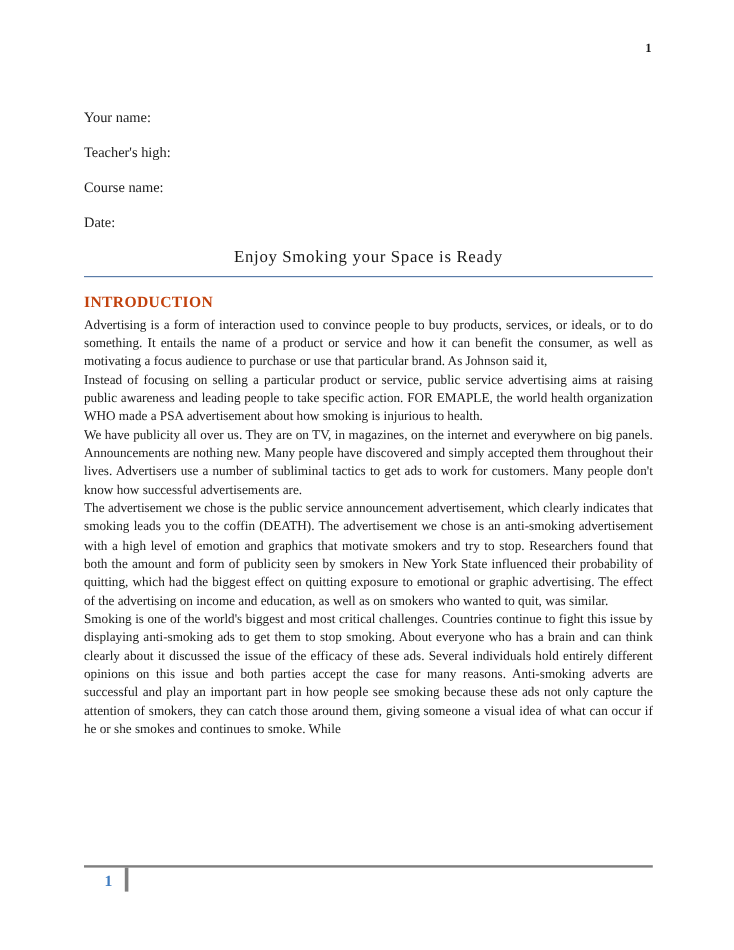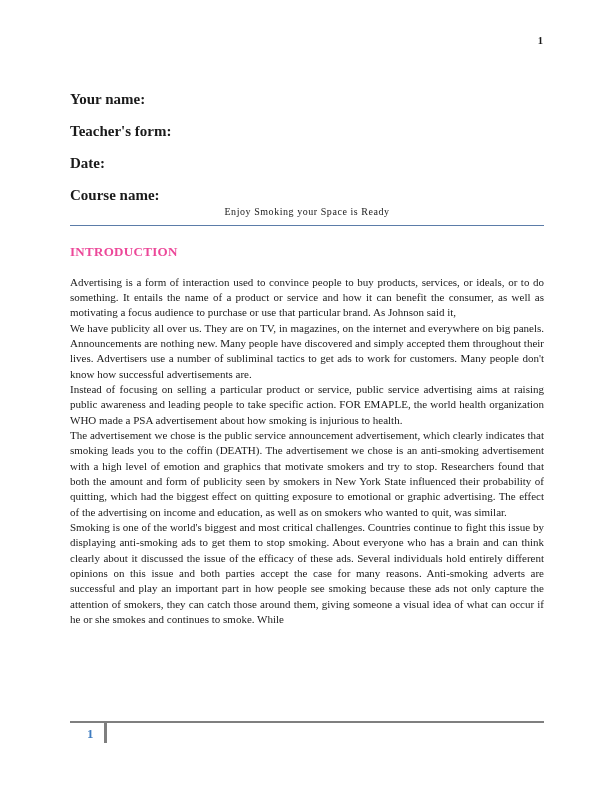--- a/index.html
+++ b/index.html
@@ -43,37 +43,36 @@
   }
 
   
   .ident-block {
     position: absolute;
     left: 70px;
     top: 92px;
     width: 474px;
   }
   .ident-line {
-    font-size: 15px;
+    font-size: 12px;
     line-height: 1;
     margin-bottom: 17px;
     color: #1a1a1a;
     white-space: nowrap;
-    font-weight: bold;
   }
 
   
   .title-zone {
     position: absolute;
     left: 70px;
     top: 206px;
     width: 474px;
   }
   .doc-title {
-    font-size: 10px;
+    font-size: 14px;
     text-align: center;
     color: #1a1a1a;
     letter-spacing: 0.55px;
     line-height: 1.25;
     padding-bottom: 6px;
   }
   .title-rule {
     height: 1.5px;
     background: #5b7ca8;
     width: 100%;
@@ -82,24 +81,24 @@
   
   .body-zone {
     position: absolute;
     left: 70px;
     top: 243px;
     width: 474px;
   }
   .section-heading {
     font-size: 13px;
     font-weight: bold;
-    color: #ec4899;
+    color: #c2410c;
     letter-spacing: 0.3px;
     line-height: 1.35;
-    margin: 0 0 14px 0;
+    margin: 0 0 3px 0;
   }
   p.body-par {
     font-size: 11px;
     line-height: 15.35px;
     text-align: justify;
     margin: 0;
     color: #1a1a1a;
     text-justify: inter-word;
   }
   p.body-par.tight {
@@ -151,40 +150,40 @@
 <body>
 
 <div class="page">
 
   <div class="header-zone">
     <span class="header-pageno">1</span>
   </div>
 
   <div class="ident-block">
     <div class="ident-line">Your name:</div>
-    <div class="ident-line">Teacher's form:</div>
+    <div class="ident-line">Teacher's high:</div>
+    <div class="ident-line">Course name:</div>
     <div class="ident-line">Date:</div>
-    <div class="ident-line">Course name:</div>
   </div>
 
   <div class="title-zone">
     <div class="doc-title">Enjoy Smoking your Space is Ready</div>
     <div class="title-rule"></div>
   </div>
 
   <div class="body-zone">
 
     <div class="section-heading">INTRODUCTION</div>
 
     <p class="body-par">Advertising is a form of interaction used to convince people to buy products, services, or ideals, or to do something. It entails the name of a product or service and how it can benefit the consumer, as well as motivating a focus audience to purchase or use that particular brand. As Johnson said it,</p>
 
 
+    <p class="body-par tight">Instead of focusing on selling a particular product or service, public service advertising aims at raising public awareness and leading people to take specific action. FOR EMAPLE, the world health organization WHO made a PSA advertisement about how smoking is injurious to health.</p>
+
     <p class="body-par">We have publicity all over us. They are on TV, in magazines, on the internet and everywhere on big panels. Announcements are nothing new. Many people have discovered and simply accepted them throughout their lives. Advertisers use a number of subliminal tactics to get ads to work for customers. Many people don't know how successful advertisements are.</p>
-
-    <p class="body-par tight">Instead of focusing on selling a particular product or service, public service advertising aims at raising public awareness and leading people to take specific action. FOR EMAPLE, the world health organization WHO made a PSA advertisement about how smoking is injurious to health.</p>
 
     <p class="body-par tight">The advertisement we chose is the public service announcement advertisement, which clearly indicates that smoking leads you to the coffin (DEATH). The advertisement we chose is an anti-smoking advertisement with a high level of emotion and graphics that motivate smokers and try to stop. Researchers found that both the amount and form of publicity seen by smokers in New York State influenced their probability of quitting, which had the biggest effect on quitting exposure to emotional or graphic advertising. The effect of the advertising on income and education, as well as on smokers who wanted to quit, was similar.</p>
 
     <p class="body-par tight">Smoking is one of the world's biggest and most critical challenges. Countries continue to fight this issue by displaying anti-smoking ads to get them to stop smoking. About everyone who has a brain and can think clearly about it discussed the issue of the efficacy of these ads. Several individuals hold entirely different opinions on this issue and both parties accept the case for many reasons. Anti-smoking adverts are successful and play an important part in how people see smoking because these ads not only capture the attention of smokers, they can catch those around them, giving someone a visual idea of what can occur if he or she smokes and continues to smoke. While</p>
 
   </div>
 
   <div class="footer-zone">
     <div class="footer-rule"></div>
     <div class="footer-inner">

